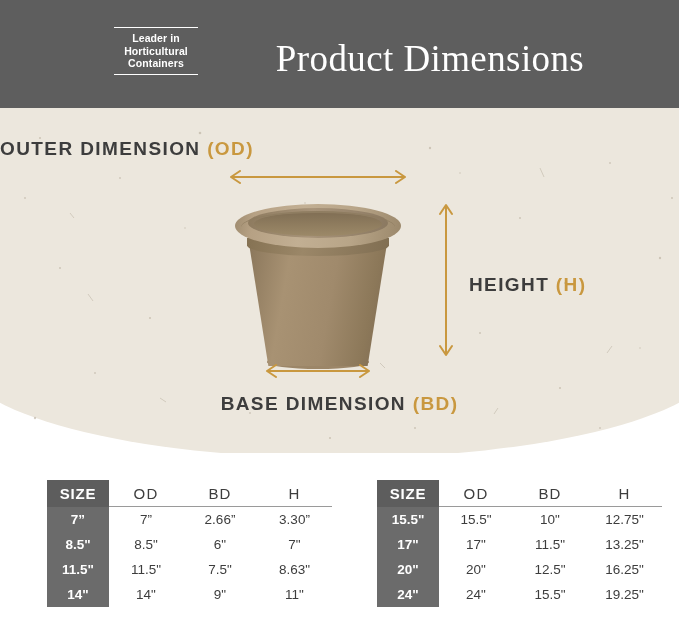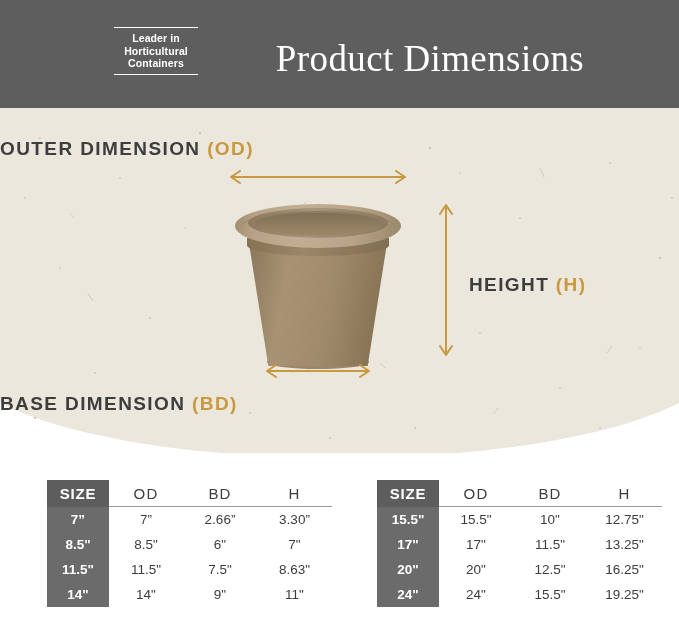--- a/index.html
+++ b/index.html
@@ -128,21 +128,21 @@
     position: absolute;
     font-size: 19px;
     font-weight: bold;
     letter-spacing: 1.4px;
     color: #3d3d3d;
     white-space: nowrap;
   }
   .dim-label .code { color: #c9983f; }
 
   #label-od { left: 0; top: 30px; width: 679px; }
-  #label-bd { left: 0; top: 285px; width: 679px; text-align: left; }
+  #label-bd { left: 0; top: 285px; width: 679px; text-align: center; }
   #label-h  { left: 462px; top: 166px; margin-left: 7px; }
 
   
   .arrow-h {
     position: absolute;
     height: 14px;
   }
   .arrow-v {
     position: absolute;
     width: 14px;

